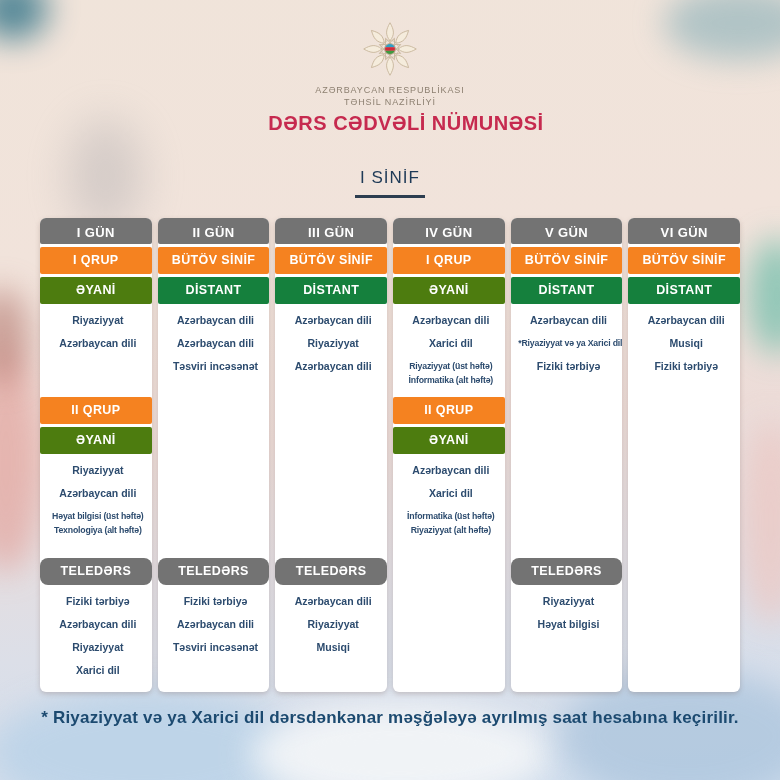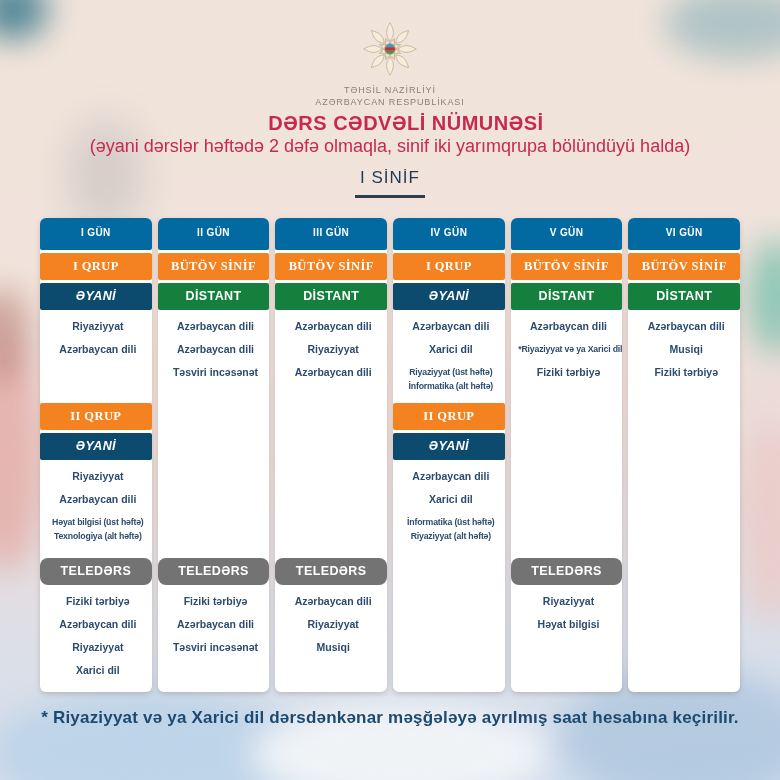--- a/index.html
+++ b/index.html
@@ -31,23 +31,23 @@
     font-size:18px;color:#c62a4f;}
   .grade{position:absolute;top:168px;left:0;width:100%;text-align:center;
     font-size:17px;font-weight:normal;letter-spacing:1px;color:#1e3a57;}
   .grade-line{position:absolute;top:195px;left:50%;width:70px;height:3px;margin-left:-35px;background:#2d3e50;}
 
   .columns{position:absolute;top:218px;left:40px;width:700px;height:474px;display:flex;gap:6px;}
   .col{flex:1;min-width:0;background:#fff;border-radius:6px;position:relative;
     box-shadow:0 2px 5px rgba(110,80,70,.25);display:flex;flex-direction:column;}
   .band{height:27px;line-height:27px;flex:none;text-align:center;color:#fff;
     font-weight:bold;font-size:12.5px;letter-spacing:.4px;border-radius:2px;margin-bottom:3px;}
-  .band.day{height:32px;line-height:30px;font-size:10px;border-radius:6px 6px 2px 2px;background:#0369a1;}
-  .band.group{background:#f58220;font-family:Liberation Serif, serif;}
-  .band.eyani{background:#0c4a6e;font-style:italic;}
+  .band.day{height:26px;line-height:30px;font-size:13px;border-radius:6px 6px 2px 2px;background:#737373;}
+  .band.group{background:#f58220;}
+  .band.eyani{background:#4d7c0f;}
   .band.distant{background:#15803d;}
   .band.teleband{background:#737373;border-radius:8px;}
   .subjects{padding-top:6px;flex:none;box-sizing:border-box;}
   .subjects.fixed{height:90px;}
   .subj{margin:0 0 9px 4px;}
   .line{font-size:10.5px;font-weight:bold;color:#2c4b6e;line-height:14px;
     white-space:nowrap;text-align:center;}
   .line.fit{font-size:9.3px;letter-spacing:-.2px;transform:scaleX(.94);transform-origin:50% 50%;}
   .tele{position:absolute;left:0;right:0;top:340px;}
 
@@ -102,27 +102,26 @@
         <circle cx="32" cy="32" r="9.5" stroke-dasharray="2 1.6"></circle>
       </g>
       <g clip-path="url(#cc)">
         <rect x="26" y="26" width="12" height="4" fill="#2f9fc4"></rect>
         <rect x="26" y="30" width="12" height="4" fill="#cf2b3a"></rect>
         <rect x="26" y="34" width="12" height="4" fill="#3e9b3f"></rect>
       </g>
       <circle cx="32" cy="32" r="6" fill="none" stroke="#b9a88d"></circle>
     </svg>
     <div class="org">
+      <div>AZƏRBAYCAN RESPUBLİKASI</div>
       <div>TƏHSİL NAZİRLİYİ</div>
-      <div>AZƏRBAYCAN RESPUBLİKASI</div>
     </div>
   </div>
 
   <div class="title">DƏRS CƏDVƏLİ NÜMUNƏSİ</div>
-  <div class="subtitle">(əyani dərslər həftədə 2 dəfə olmaqla, sinif iki yarımqrupa bölündüyü halda)</div>
   <div class="grade">I SİNİF</div>
   <div class="grade-line"></div>
 
   <div class="columns" id="columns">
       <div class="col">
         <div class="band day">I GÜN</div>
         <div class="band group">I QRUP</div>
         <div class="band eyani">ƏYANİ</div>
         <div class="subjects fixed">
           <div class="subj">

